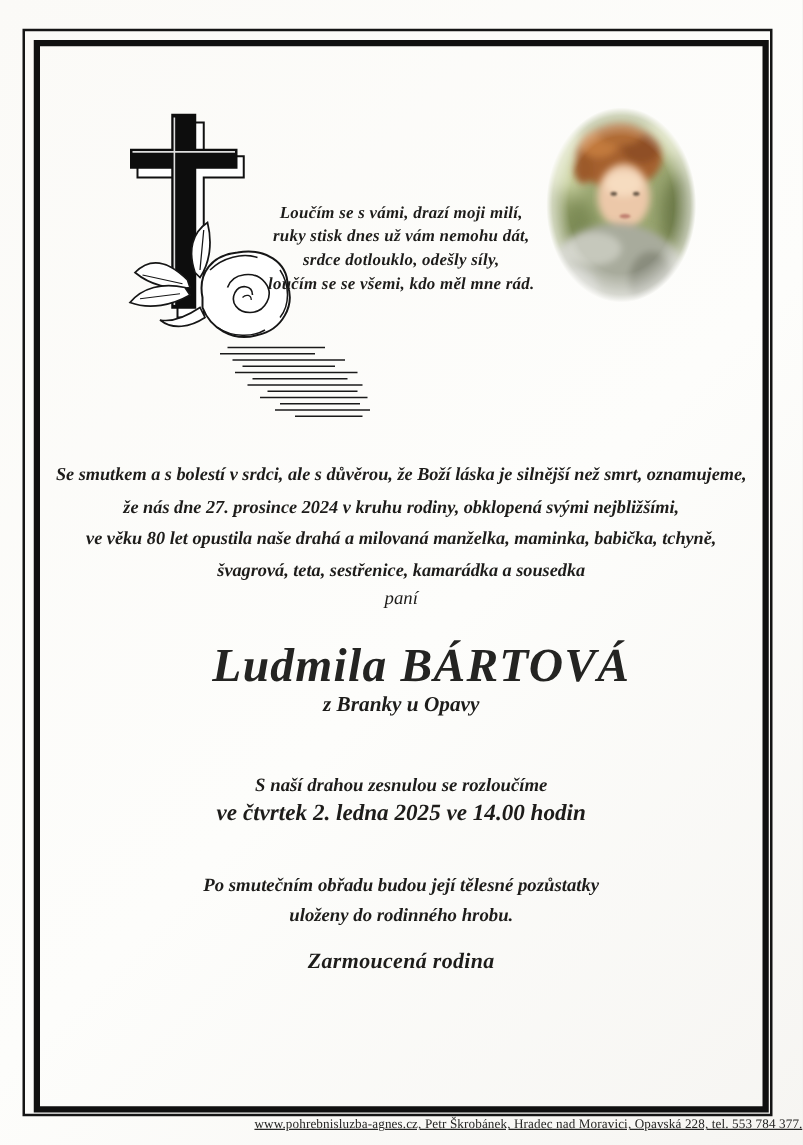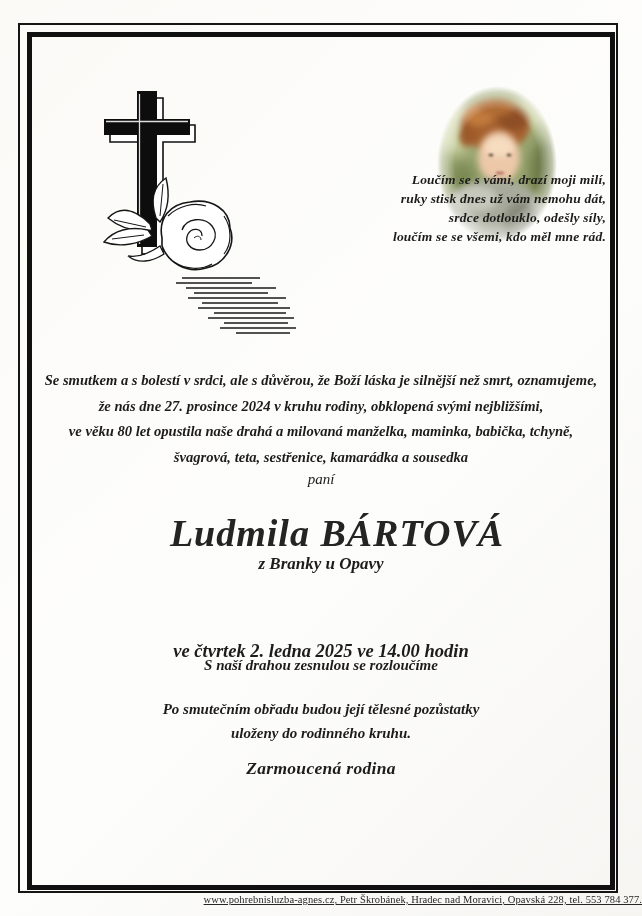--- a/index.html
+++ b/index.html
@@ -18,46 +18,45 @@
     position:absolute;left:18px;top:23px;width:596px;height:866px;
     border:2px solid #151515;
   }
   .frame-inner{
     position:absolute;left:27px;top:32px;width:578px;height:848px;
     border:5px solid #101010;
   }
   .abs{position:absolute;}
   .centered{left:36px;width:570px;text-align:center;color:#1d1c1a;}
   .poem{
-    top:170px;
+    top:160px;
     font-style:italic;font-weight:bold;
     font-size:13.5px;line-height:19px;
     letter-spacing:.2px;
-    text-align:right;
   }
   .announcement{
     top:368px;
     font-style:italic;font-weight:bold;
     font-size:14.6px;line-height:25.5px;
   }
   .salutation{
     top:471px;
     font-style:italic;font-weight:normal;font-size:15px;
   }
   .name{
     top:494px;
     font-style:italic;font-weight:bold;
     font-size:38px;line-height:46px;letter-spacing:1px;
     color:#242422;margin:16px;
   }
   .origin{
     top:554px;
     font-style:italic;font-weight:bold;font-size:17px;
   }
-  .ceremony-intro{top:621px;font-style:italic;font-weight:bold;font-size:15px;margin-top:36px;}
+  .ceremony-intro{top:621px;font-style:italic;font-weight:bold;font-size:15px;}
   .ceremony-date{top:641px;font-style:italic;font-weight:bold;font-size:18.5px;}
   .ceremony-place{top:666px;font-style:italic;font-weight:bold;font-size:15px;}
   .after-line1{top:701px;font-style:italic;font-weight:bold;font-size:15px;}
   .after-line2{top:725px;font-style:italic;font-weight:bold;font-size:15px;}
   .signature{top:758px;font-style:italic;font-weight:bold;font-size:17.5px;letter-spacing:.3px;}
   .footer{
     top:894px;left:0;width:642px;text-align:right;
     font-size:10.5px;color:#262624;letter-spacing:.1px;text-decoration:underline;
   }
   .artwork{left:90px;top:78px;width:212px;height:258px;}
@@ -200,19 +199,19 @@
   <div class="abs centered salutation">paní</div>
 
   <h1 class="abs centered name">Ludmila BÁRTOVÁ</h1>
 
   <div class="abs centered origin">z Branky u Opavy</div>
 
   <div class="abs centered ceremony-intro">S naší drahou zesnulou se rozloučíme</div>
   <div class="abs centered ceremony-date">ve čtvrtek 2. ledna 2025 ve 14.00 hodin</div>
 
   <div class="abs centered after-line1">Po smutečním obřadu budou její tělesné pozůstatky</div>
-  <div class="abs centered after-line2">uloženy do rodinného kruhu.</div>
+  <div class="abs centered after-line2">uloženy do rodinného hrobu.</div>
 
   <div class="abs centered signature">Zarmoucená rodina</div>
 
   <div class="abs footer">www.pohrebnisluzba-agnes.cz, Petr Škrobánek, Hradec nad Moravici, Opavská 228, tel. 553 784 377.</div>
 
 </div>
 
 </body></html>

